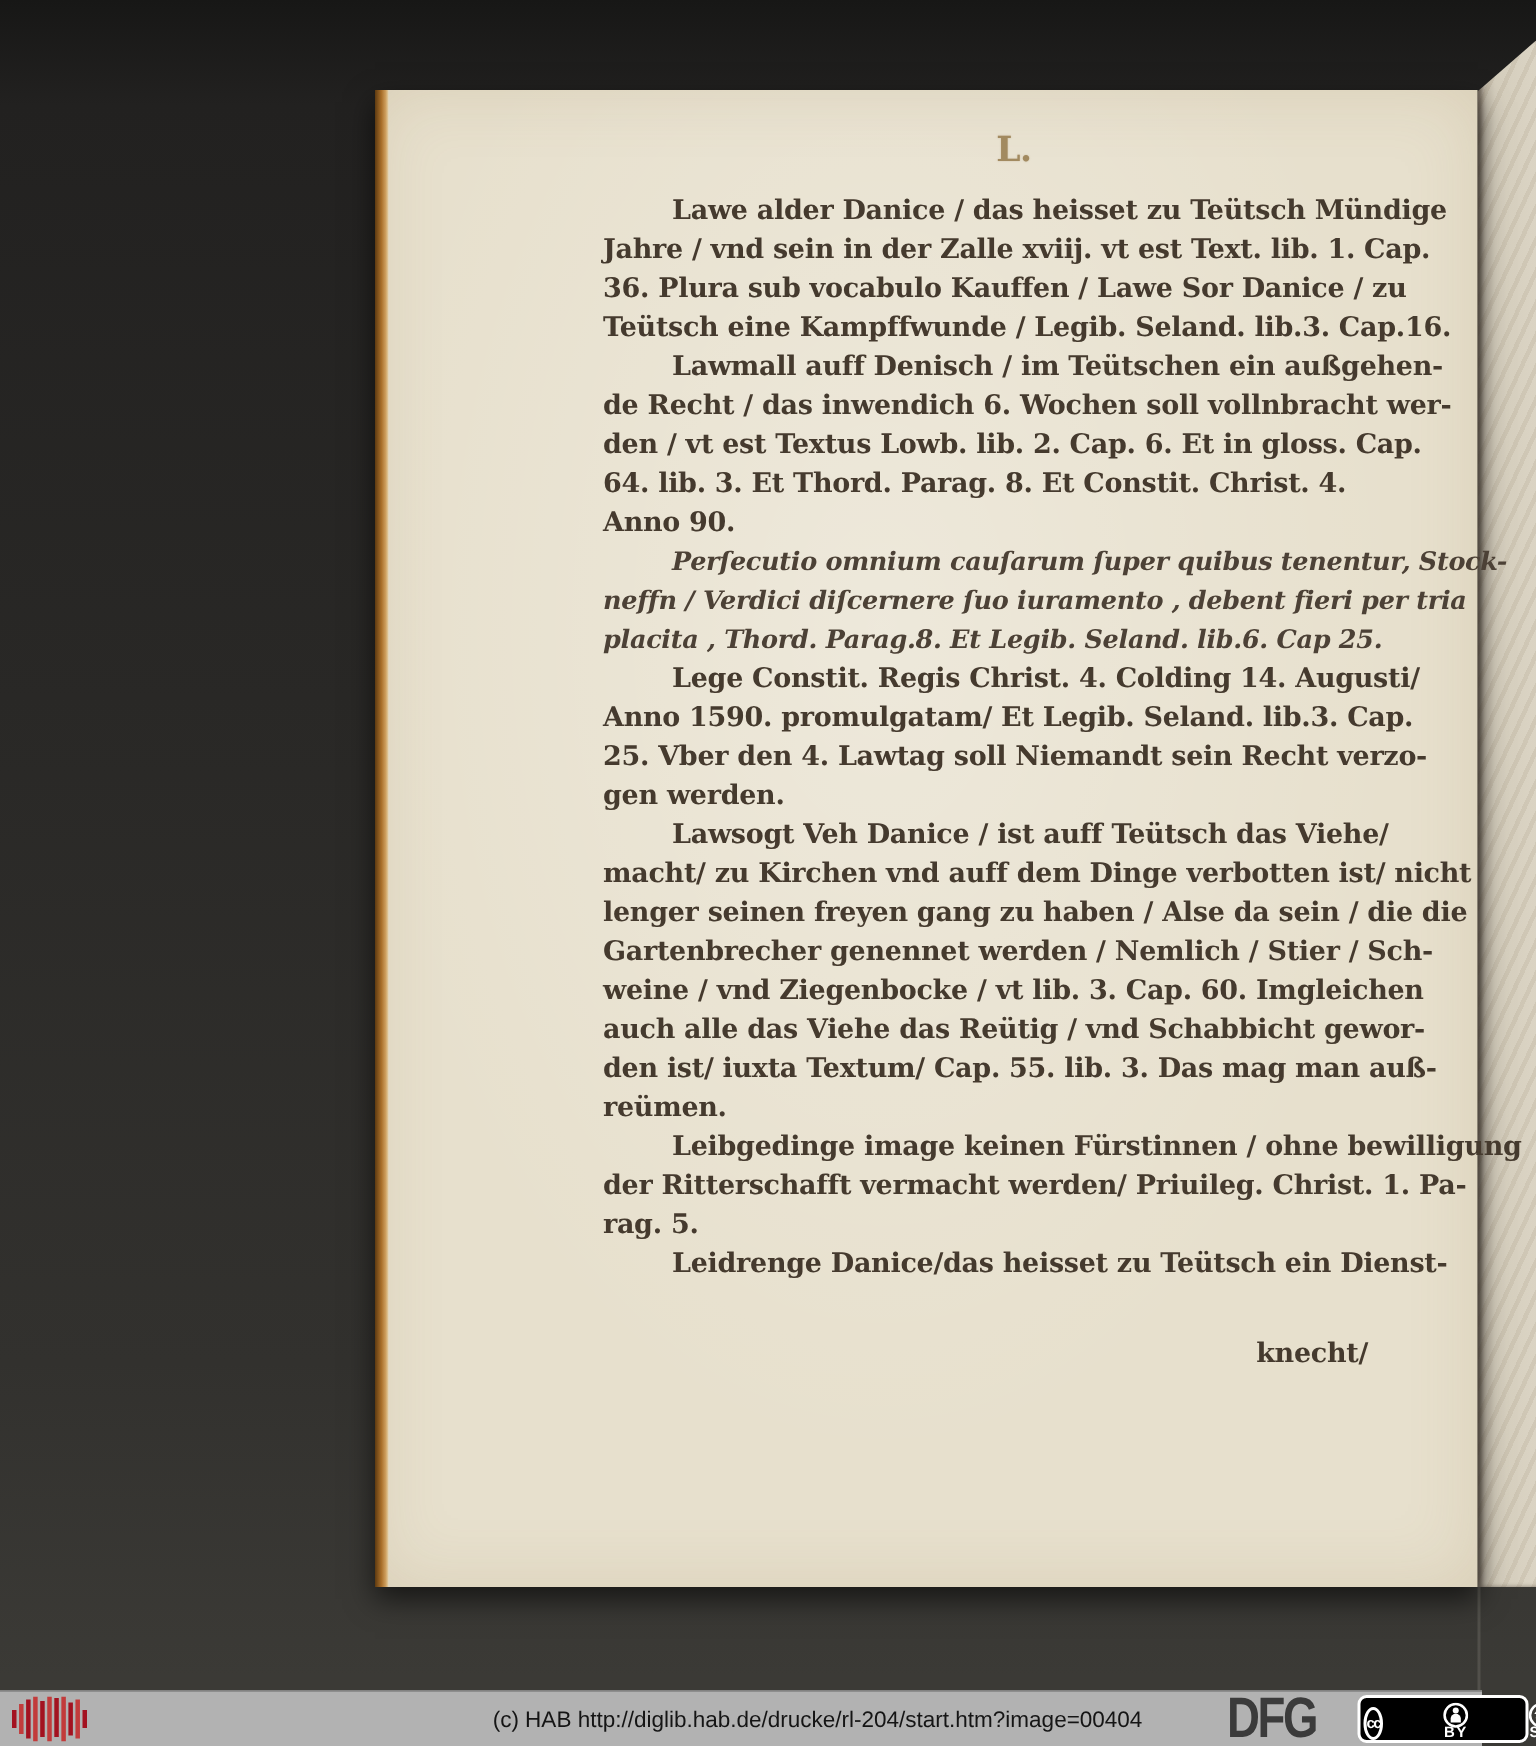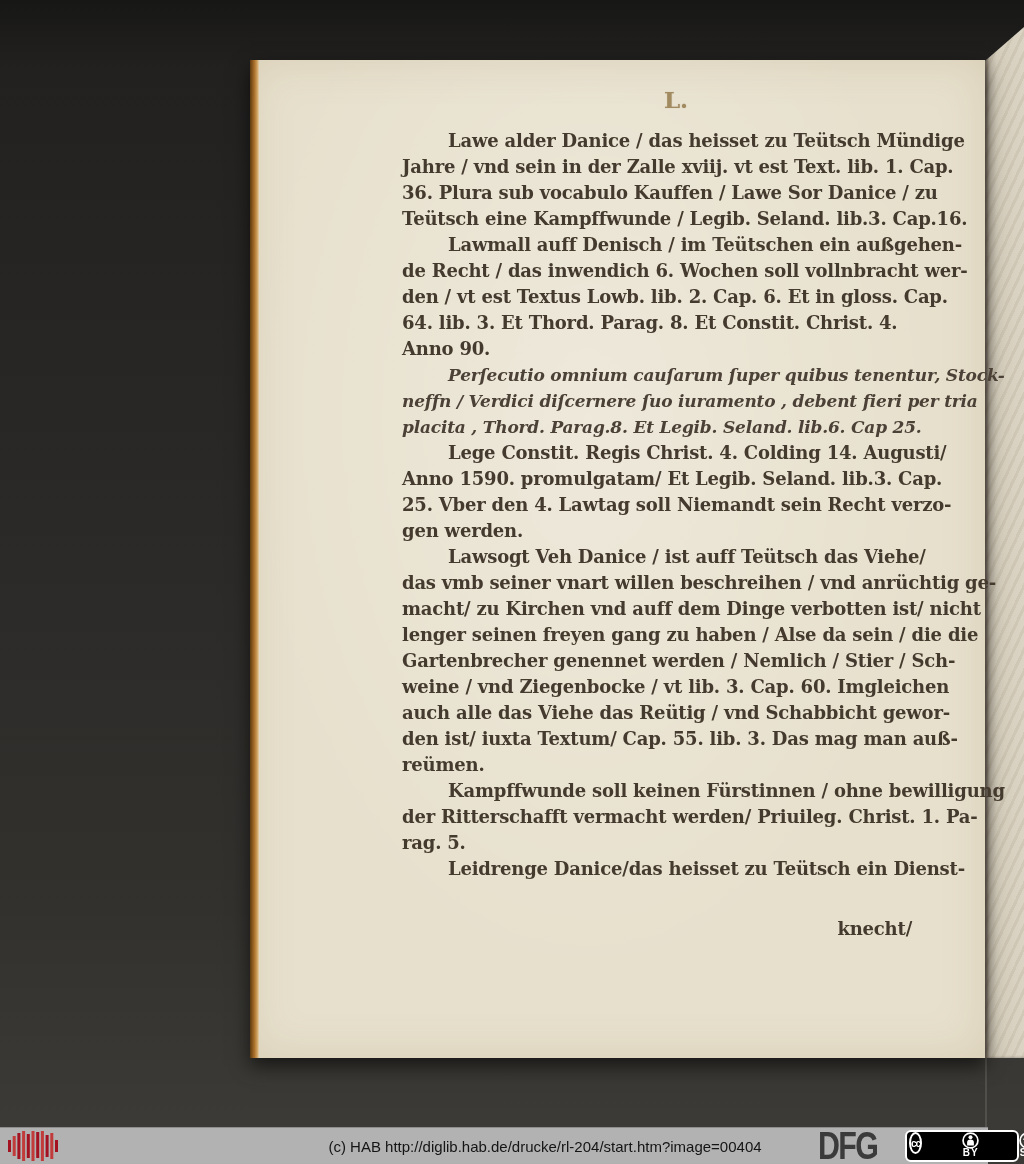--- a/index.html
+++ b/index.html
@@ -65,21 +65,21 @@
   }
   .dfg{
     position:absolute;left:818px;top:2px;height:34px;line-height:33px;
     font-weight:bold;font-size:38px;letter-spacing:-2px;color:#3b3b3b;
     transform:scaleX(0.8);transform-origin:left center;
     font-family:"Liberation Sans",sans-serif;
   }
   .cc-badge{
     position:absolute;left:905px;top:2px;width:114px;height:32px;
     background:#000;border:2px solid #fff;border-radius:6px;box-sizing:border-box;
-    display:flex;align-items:flex-start;justify-content:space-evenly;padding:0 2px;gap:40px;
+    display:flex;align-items:flex-end;justify-content:space-evenly;padding:0 2px;gap:40px;
   }
   .cc-circle{
     width:22px;height:22px;border:2px solid #fff;border-radius:50%;
     box-sizing:border-box;display:flex;align-items:center;justify-content:center;
     color:#fff;font-weight:bold;font-size:10px;letter-spacing:-1px;
   }
   .cc-group{display:flex;flex-direction:column;align-items:center;gap:0px;}
   .cc-label{color:#fff;font-size:10px;font-weight:bold;letter-spacing:1px;line-height:8px;}
 </style>
 </head>
@@ -114,31 +114,30 @@
           <div class="line">placita , Thord. Parag.8. Et Legib. Seland. lib.6. Cap 25.</div>
         </div>
         <div class="paragraph fraktur">
           <div class="line indent">Lege Constit. Regis Christ. 4. Colding 14. Augusti/</div>
           <div class="line">Anno 1590. promulgatam/ Et Legib. Seland. lib.3. Cap.</div>
           <div class="line">25. Vber den 4. Lawtag soll Niemandt sein Recht verzo-</div>
           <div class="line">gen werden.</div>
         </div>
         <div class="paragraph fraktur">
           <div class="line indent">Lawsogt Veh Danice / ist auff Teütsch das Viehe/</div>
-          <div class="line">das vmb seiner vnart willen beschreihen / vnd anrüchtig ge-</div>
           <div class="line">macht/ zu Kirchen vnd auff dem Dinge verbotten ist/ nicht</div>
           <div class="line">lenger seinen freyen gang zu haben / Alse da sein / die die</div>
           <div class="line">Gartenbrecher genennet werden / Nemlich / Stier / Sch-</div>
           <div class="line">weine / vnd Ziegenbocke / vt lib. 3. Cap. 60. Imgleichen</div>
           <div class="line">auch alle das Viehe das Reütig / vnd Schabbicht gewor-</div>
           <div class="line">den ist/ iuxta Textum/ Cap. 55. lib. 3. Das mag man auß-</div>
           <div class="line">reümen.</div>
         </div>
         <div class="paragraph fraktur">
-          <div class="line indent">Kampffwunde soll keinen Fürstinnen / ohne bewilligung</div>
+          <div class="line indent">Leibgedinge image keinen Fürstinnen / ohne bewilligung</div>
           <div class="line">der Ritterschafft vermacht werden/ Priuileg. Christ. 1. Pa-</div>
           <div class="line">rag. 5.</div>
         </div>
         <div class="paragraph fraktur">
           <div class="line indent">Leidrenge Danice/das heisset zu Teütsch ein Dienst-</div>
         </div>
       </div>
     <div class="catchword">knecht/</div>
   </div>
 </div>

